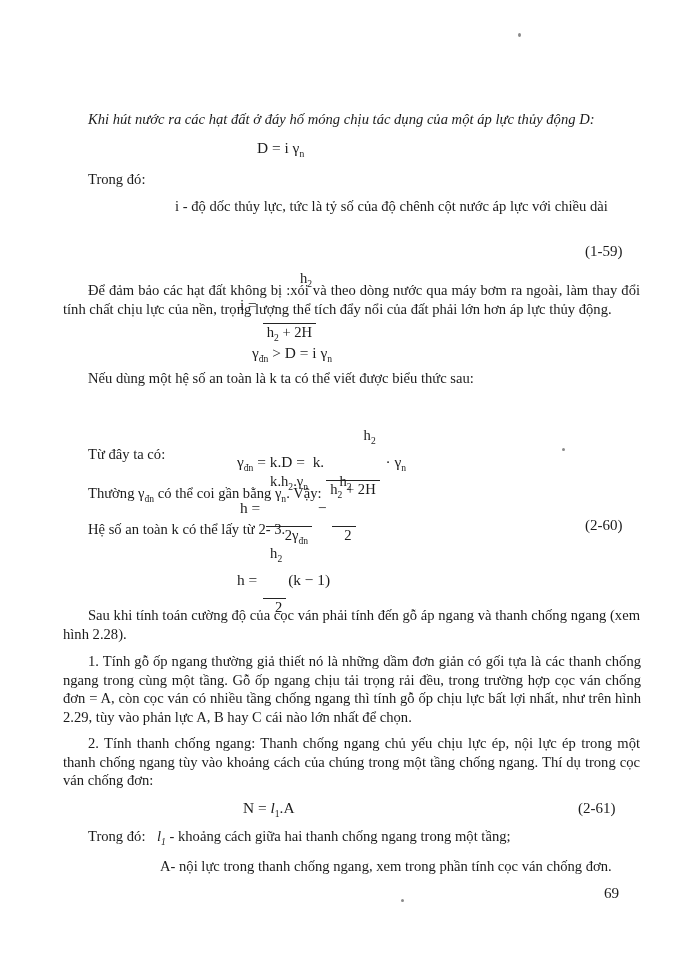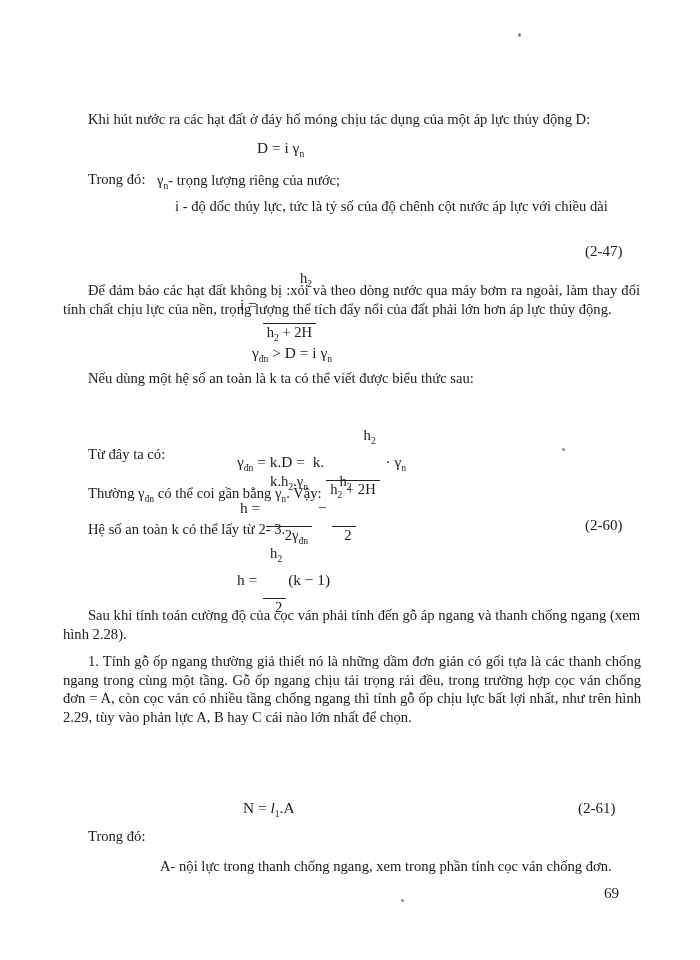--- a/index.html
+++ b/index.html
@@ -26,40 +26,37 @@
 </style>
 </head>
 <body>
 
 <div class="page">
 
   <div class="speck" style="left:518px;top:33px;width:3px;height:4px;"></div>
   <div class="speck" style="left:562px;top:448px;width:3px;height:3px;"></div>
   <div class="speck" style="left:401px;top:899px;width:3px;height:3px;"></div>
 
-  <div class="para" style="left:63px;top:110px;width:578px;">Khi hút nước ra các hạt đất ở đáy hố móng chịu tác dụng của một áp lực thủy động D:</div>
+  <div class="para" style="left:63px;top:110px;width:578px;font-style:italic;">Khi hút nước ra các hạt đất ở đáy hố móng chịu tác dụng của một áp lực thủy động D:</div>
 
   <div class="eq" style="left:257px;top:139px;">
     <span><span>D = i γ</span><sub>n</sub></span>
   </div>
 
   <div class="line" style="left:88px;top:171px;">Trong đó:</div>
-  <div class="line" style="left:157px;top:172px;">
-    <span>γ</span><sub>n</sub><span>- trọng lượng riêng của nước;</span>
-  </div>
   <div class="line" style="left:175px;top:198px;">i - độ dốc thủy lực, tức là tỷ số của độ chênh cột nước áp lực với chiều dài</div>
 
   <div class="eq" style="left:240px;top:234px;">
     <span>i = </span>
     <span class="frac">
       <span class="num"><span>h</span><sub>2</sub></span>
       <span class="den"><span>h</span><sub>2</sub><span> + 2H</span></span>
     </span>
   </div>
-  <div class="eqtag" style="left:585px;top:243px;">(2-47)</div>
+  <div class="eqtag" style="left:585px;top:243px;">(1-59)</div>
 
   <div class="para" style="left:63px;top:281px;width:577px;">Để đảm bảo các hạt đất không bị :xói và theo dòng nước qua máy bơm ra ngoài, làm thay đổi tính chất chịu lực của nền, trọng lượng thể tích đẩy nổi của đất phải lớn hơn áp lực thủy động.</div>
 
   <div class="eq" style="left:252px;top:344px;">
     <span><span>γ</span><sub>đn</sub><span> &gt; D = i γ</span><sub>n</sub></span>
   </div>
 
   <div class="line" style="left:88px;top:370px;">Nếu dùng một hệ số an toàn là k ta có thể viết được biểu thức sau:</div>
 
   <div class="eq" style="left:237px;top:391px;">
@@ -99,24 +96,28 @@
   </div>
   <div class="eqtag" style="left:585px;top:517px;">(2-60)</div>
 
   <div class="line" style="left:88px;top:521px;">Hệ số an toàn k có thể lấy từ 2- 3.</div>
 
 
   <div class="para" style="left:63px;top:606px;width:577px;">Sau khi tính toán cường độ của cọc ván phải tính đến gỗ áp ngang và thanh chống ngang (xem hình 2.28).</div>
 
   <div class="para" style="left:63px;top:652px;width:578px;">1. Tính gỗ ốp ngang thường giả thiết nó là những dầm đơn giản có gối tựa là các thanh chống ngang trong cùng một tầng. Gỗ ốp ngang chịu tải trọng rải đều, trong trường hợp cọc ván chống đơn = A, còn cọc ván có nhiều tầng chống ngang thì tính gỗ ốp chịu lực bất lợi nhất, như trên hình 2.29, tùy vào phản lực A, B hay C cái nào lớn nhất để chọn.</div>
 
+  <div class="para" style="left:63px;top:734px;width:577px;">2. Tính thanh chống ngang: Thanh chống ngang chủ yếu chịu lực ép, nội lực ép trong một thanh chống ngang tùy vào khoảng cách của chúng trong một tầng chống ngang. Thí dụ trong cọc ván chống đơn:</div>
 
   <div class="eq" style="left:243px;top:799px;">
     <span><span>N = </span><span class="mathvar">l</span><sub>1</sub><span>.A</span></span>
   </div>
   <div class="eqtag" style="left:578px;top:800px;">(2-61)</div>
 
   <div class="line" style="left:88px;top:828px;">Trong đó:</div>
+  <div class="line" style="left:157px;top:828px;">
+    <span class="mathvar">l</span><sub class="mathvar">1</sub><span> - khoảng cách giữa hai thanh chống ngang trong một tầng;</span>
+  </div>
   <div class="line" style="left:160px;top:858px;">A- nội lực trong thanh chống ngang, xem trong phần tính cọc ván chống đơn.</div>
 
   <div class="pagenum" style="left:604px;top:884px;">69</div>
 
 </div>
 
 </body></html>

